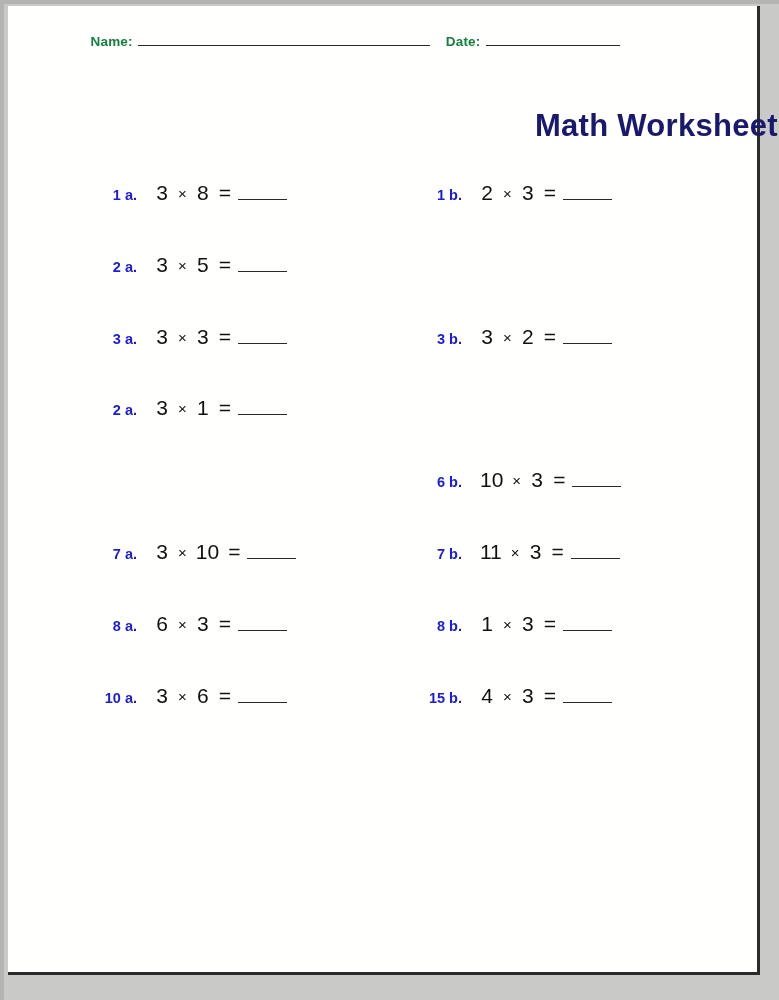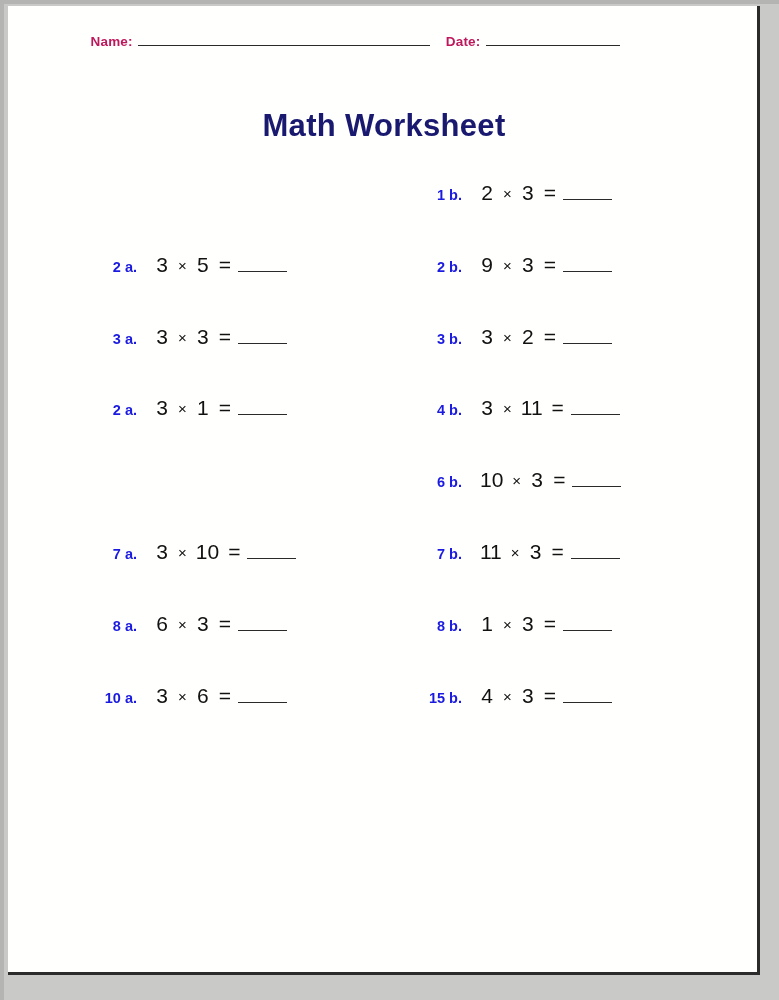--- a/index.html
+++ b/index.html
@@ -51,21 +51,21 @@
 
   
   .header-row {
     position: absolute;
     left: 0;
     top: 28px;
     width: 696px;
     text-align: center;
     font-size: 13.5px;
     font-weight: bold;
-    color: #be185d;
+    color: #15803d;
     white-space: nowrap;
     letter-spacing: 0.2px;
   }
   .field-label {
     display: inline-block;
     vertical-align: baseline;
   }
   .rule {
     display: inline-block;
     vertical-align: baseline;
@@ -76,25 +76,26 @@
   .rule-name { width: 292px; }
   .rule-date { width: 134px; }
   .gap-md { display: inline-block; width: 14px; }
 
   
   .title {
     position: absolute;
     left: 0;
     top: 102px;
     width: 752px;
-    text-align: center;
+    text-align: right;
     font-size: 31px;
     font-weight: bold;
     color: #191970;
     letter-spacing: 0.3px;
+    padding-left: 18px;
   }
 
   
   .problems {
     position: absolute;
     left: 0;
     top: 172px;
     width: 752px;
   }
   .prob-row {
@@ -161,49 +162,46 @@
 
   <div class="header-row">
     <span class="field-label">Name:</span><span class="rule rule-name"></span><span class="gap-md"></span><span class="field-label">Date:</span><span class="rule rule-date"></span>
   </div>
 
   <div class="title">Math Worksheet</div>
 
   <div class="problems">
 
     <div class="prob-row">
+      <div class="prob col-a">
+        <span class="prob-label">1 a.</span><span class="prob-expr"><span class="operand">3</span><span class="op-times">×</span><span class="operand">8</span><span class="op-equals">=</span><span class="answer-blank"></span></span>
+      </div>
       <div class="prob col-b">
         <span class="prob-label">1 b.</span><span class="prob-expr"><span class="operand">2</span><span class="op-times">×</span><span class="operand">3</span><span class="op-equals">=</span><span class="answer-blank"></span></span>
       </div>
     </div>
 
     <div class="prob-row">
       <div class="prob col-a">
         <span class="prob-label">2 a.</span><span class="prob-expr"><span class="operand">3</span><span class="op-times">×</span><span class="operand">5</span><span class="op-equals">=</span><span class="answer-blank"></span></span>
       </div>
-      <div class="prob col-b">
-        <span class="prob-label">2 b.</span><span class="prob-expr"><span class="operand">9</span><span class="op-times">×</span><span class="operand">3</span><span class="op-equals">=</span><span class="answer-blank"></span></span>
-      </div>
     </div>
 
     <div class="prob-row">
       <div class="prob col-a">
         <span class="prob-label">3 a.</span><span class="prob-expr"><span class="operand">3</span><span class="op-times">×</span><span class="operand">3</span><span class="op-equals">=</span><span class="answer-blank"></span></span>
       </div>
       <div class="prob col-b">
         <span class="prob-label">3 b.</span><span class="prob-expr"><span class="operand">3</span><span class="op-times">×</span><span class="operand">2</span><span class="op-equals">=</span><span class="answer-blank"></span></span>
       </div>
     </div>
 
     <div class="prob-row">
       <div class="prob col-a">
         <span class="prob-label">2 a.</span><span class="prob-expr"><span class="operand">3</span><span class="op-times">×</span><span class="operand">1</span><span class="op-equals">=</span><span class="answer-blank"></span></span>
-      </div>
-      <div class="prob col-b">
-        <span class="prob-label">4 b.</span><span class="prob-expr"><span class="operand">3</span><span class="op-times">×</span><span class="operand">11</span><span class="op-equals">=</span><span class="answer-blank"></span></span>
       </div>
     </div>
 
 
     <div class="prob-row">
       <div class="prob col-b">
         <span class="prob-label">6 b.</span><span class="prob-expr"><span class="operand">10</span><span class="op-times">×</span><span class="operand">3</span><span class="op-equals">=</span><span class="answer-blank"></span></span>
       </div>
     </div>
 

